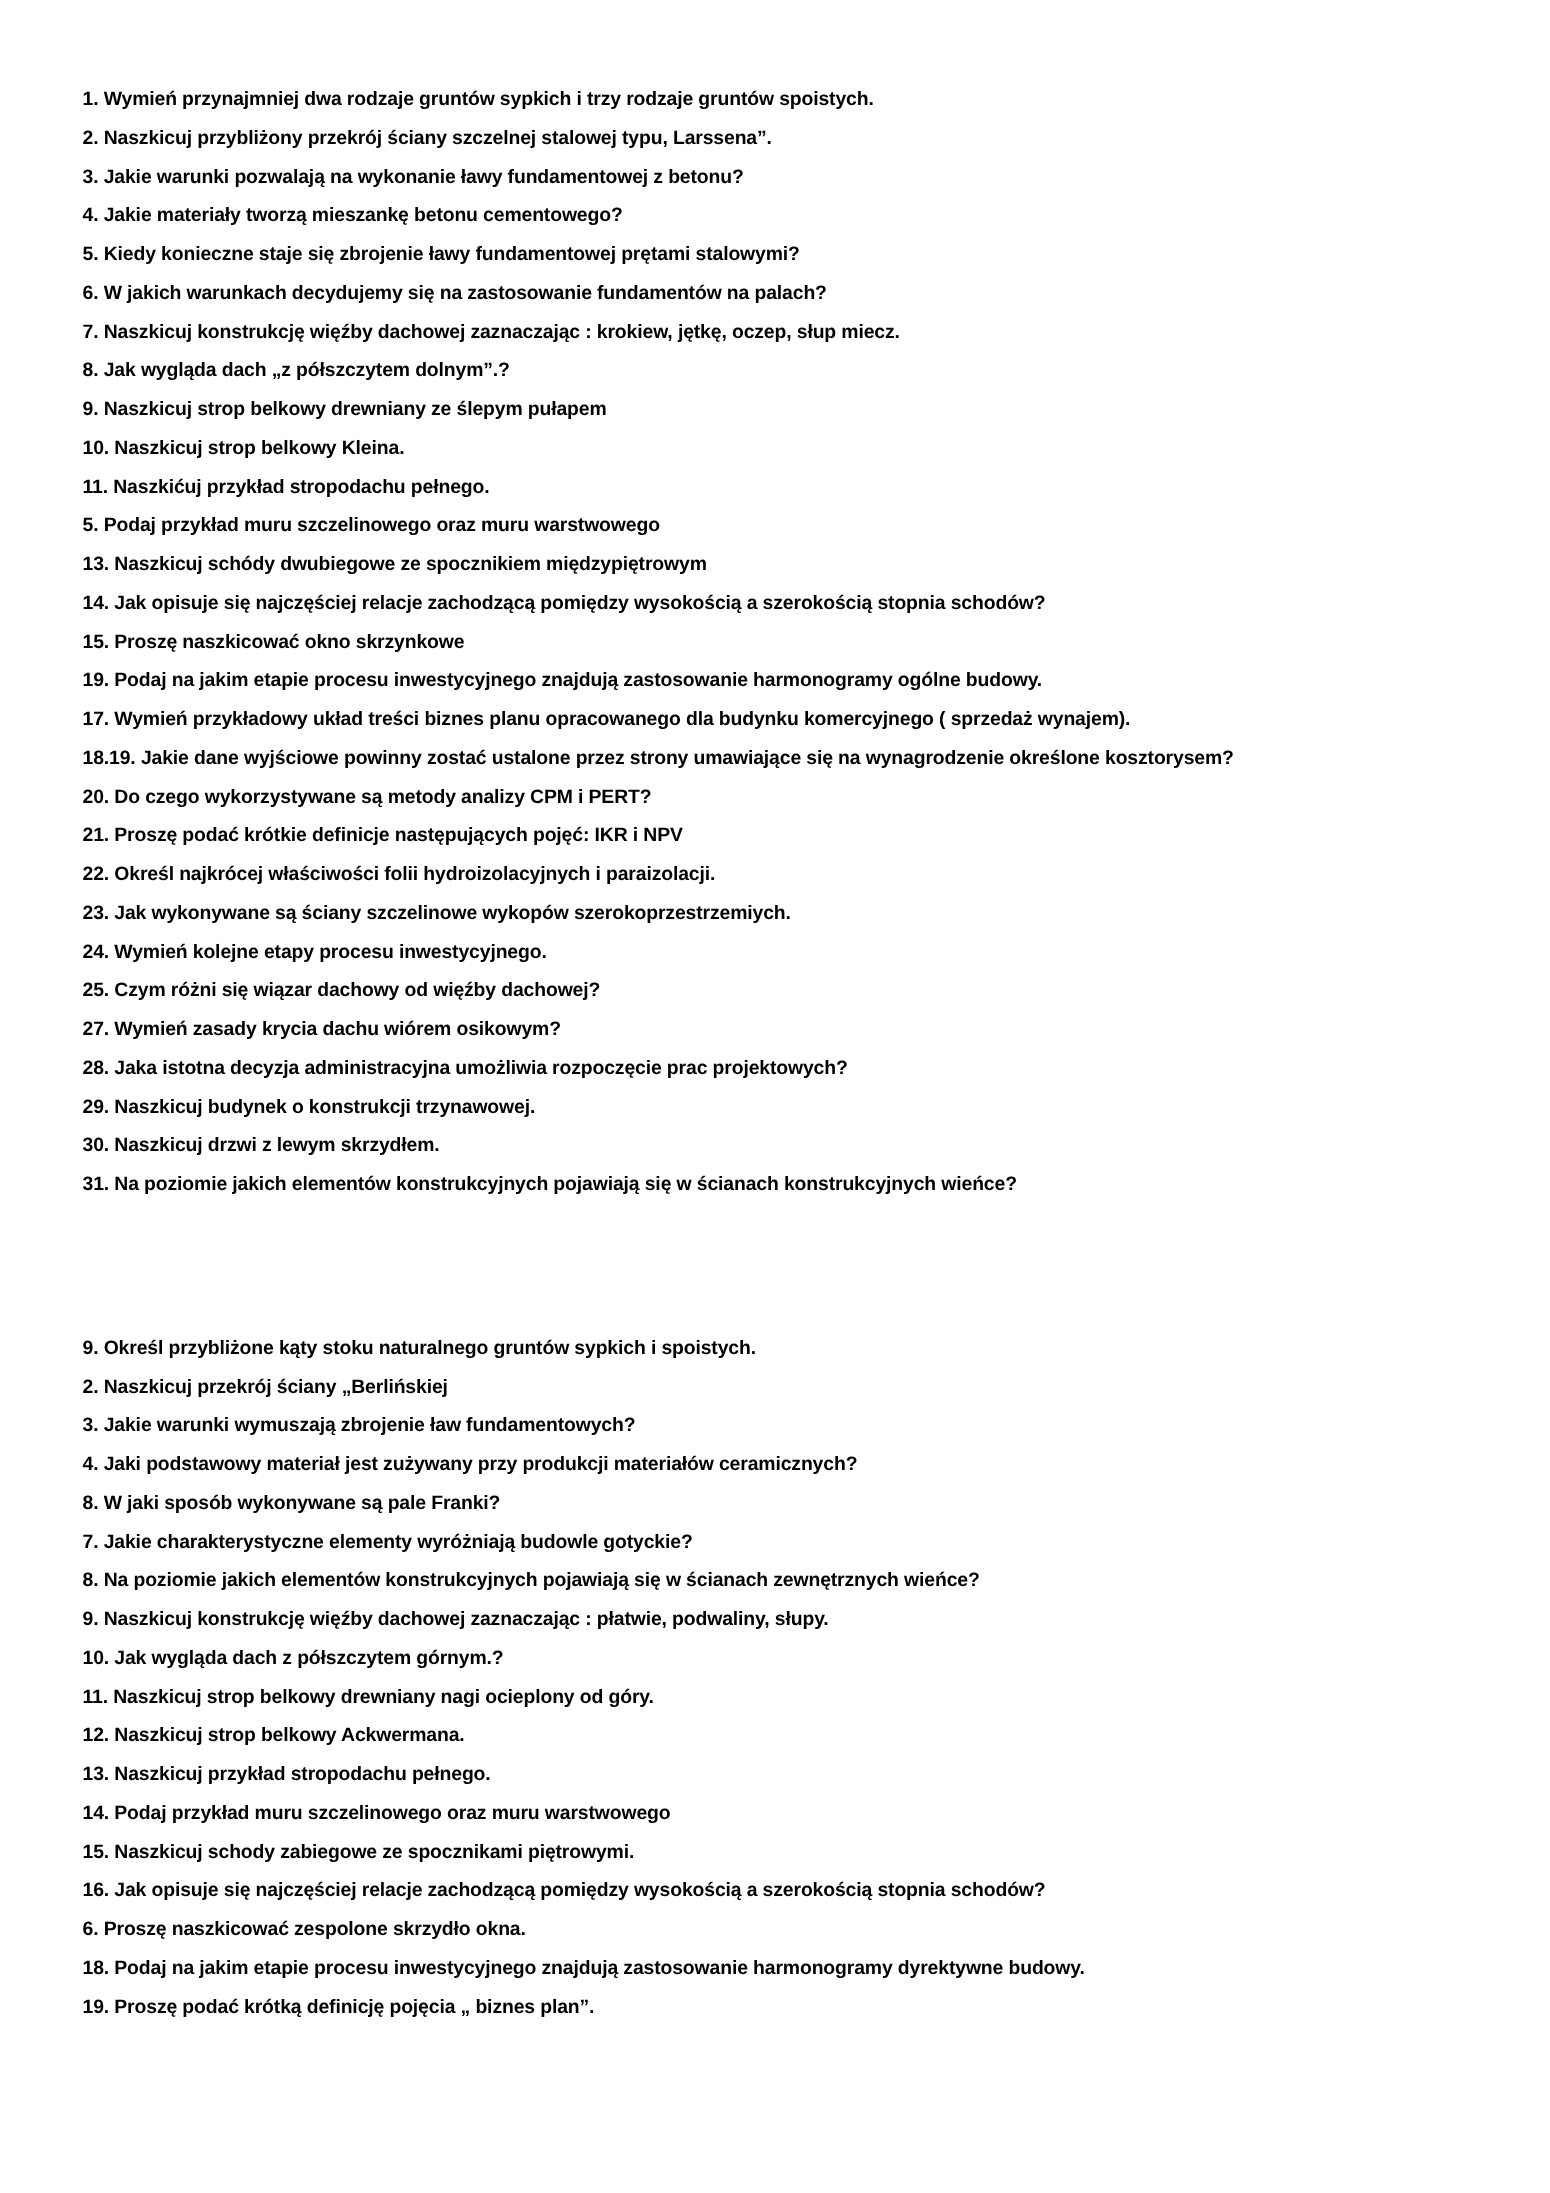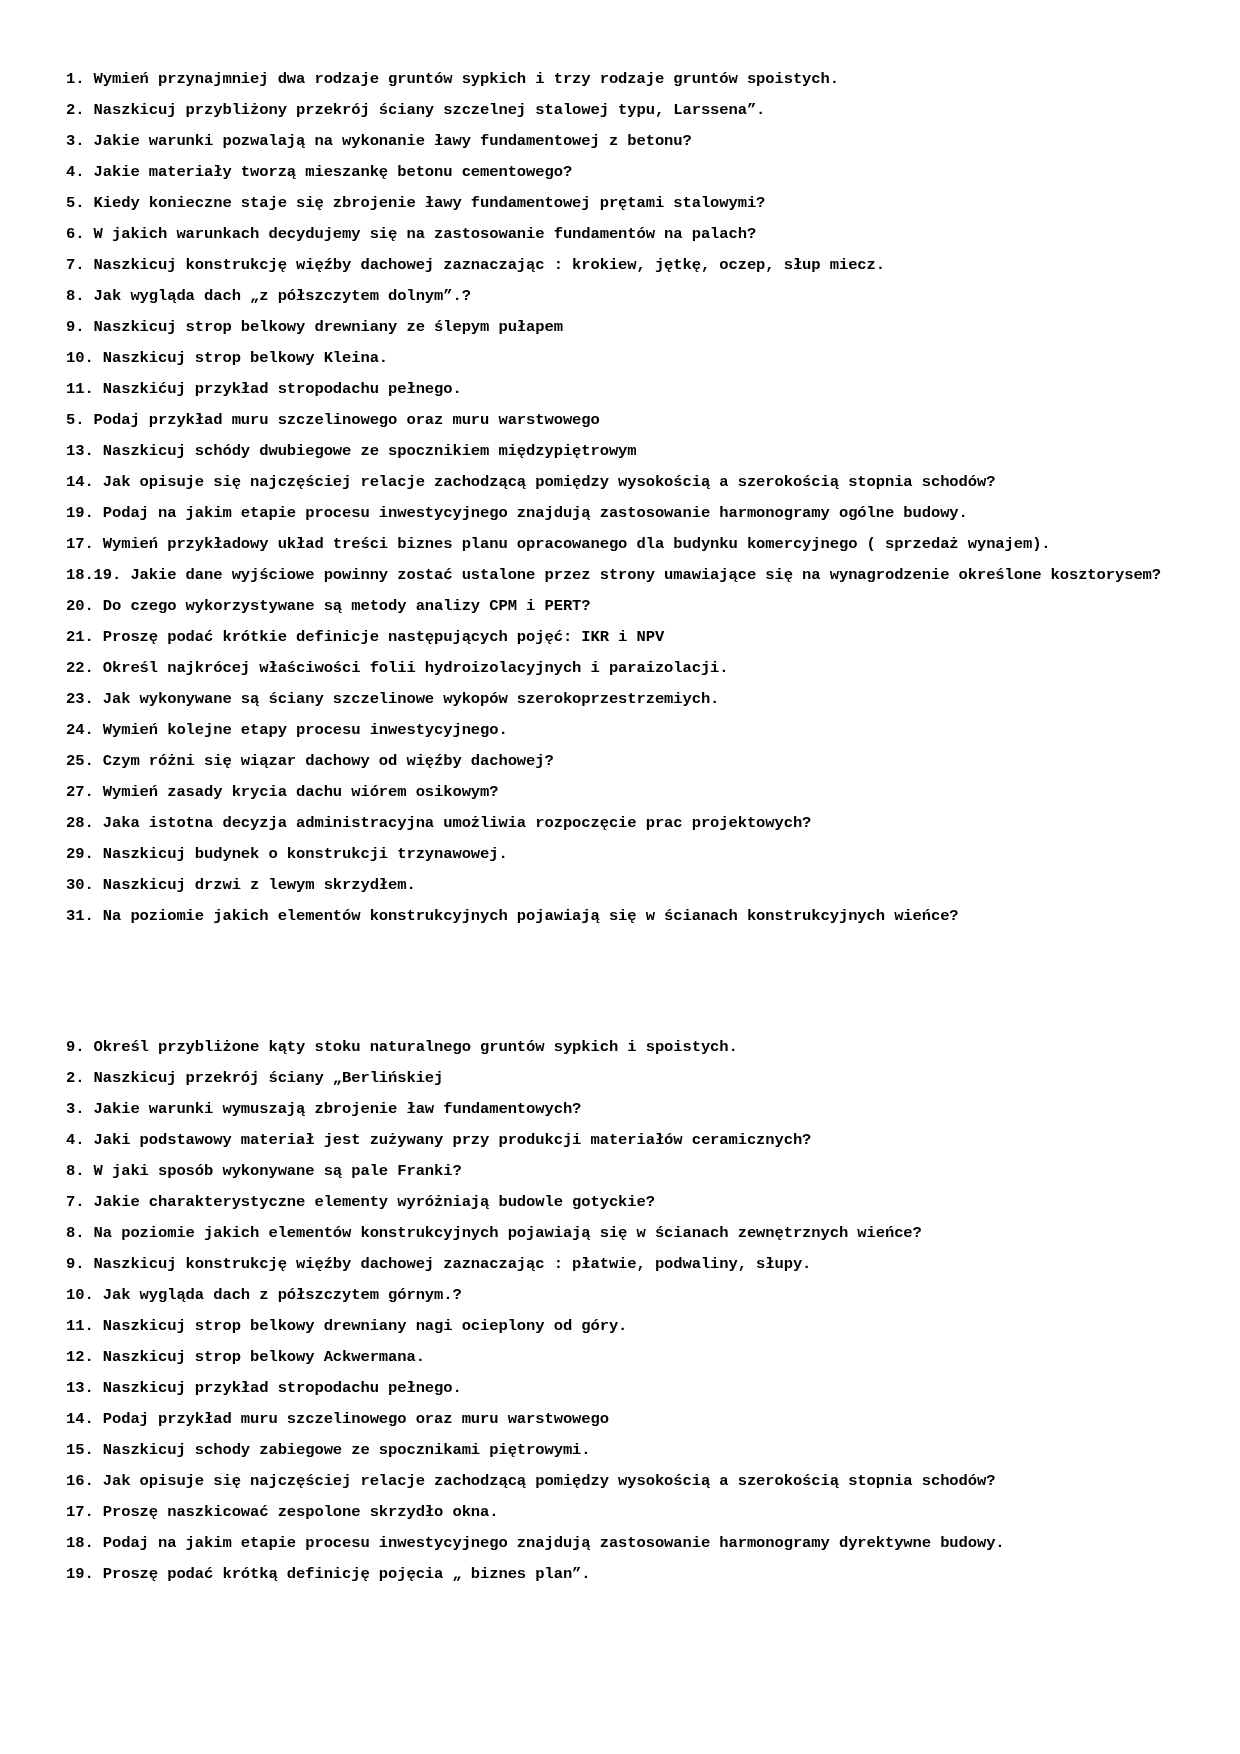--- a/index.html
+++ b/index.html
@@ -12,21 +12,20 @@
     height: 1754px;
     font-family: "Liberation Sans", sans-serif;
     overflow: hidden;
   }
   .page {
     box-sizing: border-box;
     width: 1240px;
     height: 1754px;
     padding: 64px 40px 0 66px;
     background: #ffffff;
-    font-family: Liberation Mono, monospace;
   }
   .question-list {
     display: block;
   }
   .q-line {
     font-size: 15.5px;
     font-weight: bold;
     color: #000000;
     line-height: 31px;
     height: 31px;
@@ -49,20 +48,21 @@
       <div class="q-line">5. Kiedy konieczne staje się zbrojenie ławy fundamentowej prętami stalowymi?</div>
       <div class="q-line">6. W jakich warunkach decydujemy się na zastosowanie fundamentów na palach?</div>
       <div class="q-line">7. Naszkicuj konstrukcję więźby dachowej zaznaczając : krokiew, jętkę, oczep, słup miecz.</div>
       <div class="q-line">8. Jak wygląda dach „z półszczytem dolnym”.?</div>
       <div class="q-line">9. Naszkicuj strop belkowy drewniany ze ślepym pułapem</div>
       <div class="q-line">10. Naszkicuj strop belkowy Kleina.</div>
       <div class="q-line">11. Naszkićuj przykład stropodachu pełnego.</div>
       <div class="q-line">5. Podaj przykład muru szczelinowego oraz muru warstwowego</div>
       <div class="q-line">13. Naszkicuj schódy dwubiegowe ze spocznikiem międzypiętrowym</div>
       <div class="q-line">14. Jak opisuje się najczęściej relacje zachodzącą pomiędzy wysokością a szerokością stopnia schodów?</div>
+      <div class="q-line">15. Proszę naszkicować okno skrzynkowe</div>
       <div class="q-line">19. Podaj na jakim etapie procesu inwestycyjnego znajdują zastosowanie harmonogramy ogólne budowy.</div>
       <div class="q-line">17. Wymień przykładowy układ treści biznes planu opracowanego dla budynku komercyjnego ( sprzedaż wynajem).</div>
       <div class="q-line">18.19. Jakie dane wyjściowe powinny zostać ustalone przez strony umawiające się na wynagrodzenie określone kosztorysem?</div>
       <div class="q-line">20. Do czego wykorzystywane są metody analizy CPM i PERT?</div>
       <div class="q-line">21. Proszę podać krótkie definicje następujących pojęć: IKR i NPV</div>
       <div class="q-line">22. Określ najkrócej właściwości folii hydroizolacyjnych i paraizolacji.</div>
       <div class="q-line">23. Jak wykonywane są ściany szczelinowe wykopów szerokoprzestrzemiych.</div>
       <div class="q-line">24. Wymień kolejne etapy procesu inwestycyjnego.</div>
       <div class="q-line">25. Czym różni się wiązar dachowy od więźby dachowej?</div>
       <div class="q-line">27. Wymień zasady krycia dachu wiórem osikowym?</div>
@@ -83,17 +83,17 @@
       <div class="q-line">7. Jakie charakterystyczne elementy wyróżniają budowle gotyckie?</div>
       <div class="q-line">8. Na poziomie jakich elementów konstrukcyjnych pojawiają się w ścianach zewnętrznych wieńce?</div>
       <div class="q-line">9. Naszkicuj konstrukcję więźby dachowej zaznaczając : płatwie, podwaliny, słupy.</div>
       <div class="q-line">10. Jak wygląda dach z półszczytem górnym.?</div>
       <div class="q-line">11. Naszkicuj strop belkowy drewniany nagi ocieplony od góry.</div>
       <div class="q-line">12. Naszkicuj strop belkowy Ackwermana.</div>
       <div class="q-line">13. Naszkicuj przykład stropodachu pełnego.</div>
       <div class="q-line">14. Podaj przykład muru szczelinowego oraz muru warstwowego</div>
       <div class="q-line">15. Naszkicuj schody zabiegowe ze spocznikami piętrowymi.</div>
       <div class="q-line">16. Jak opisuje się najczęściej relacje zachodzącą pomiędzy wysokością a szerokością stopnia schodów?</div>
-      <div class="q-line">17. Proszę naszkicować zespolone skrzydło okna.</div>
+      <div class="q-line">6. Proszę naszkicować zespolone skrzydło okna.</div>
       <div class="q-line">18. Podaj na jakim etapie procesu inwestycyjnego znajdują zastosowanie harmonogramy dyrektywne budowy.</div>
       <div class="q-line">19. Proszę podać krótką definicję pojęcia „ biznes plan”.</div>
     </div>
 </div>
 
 </body></html>

